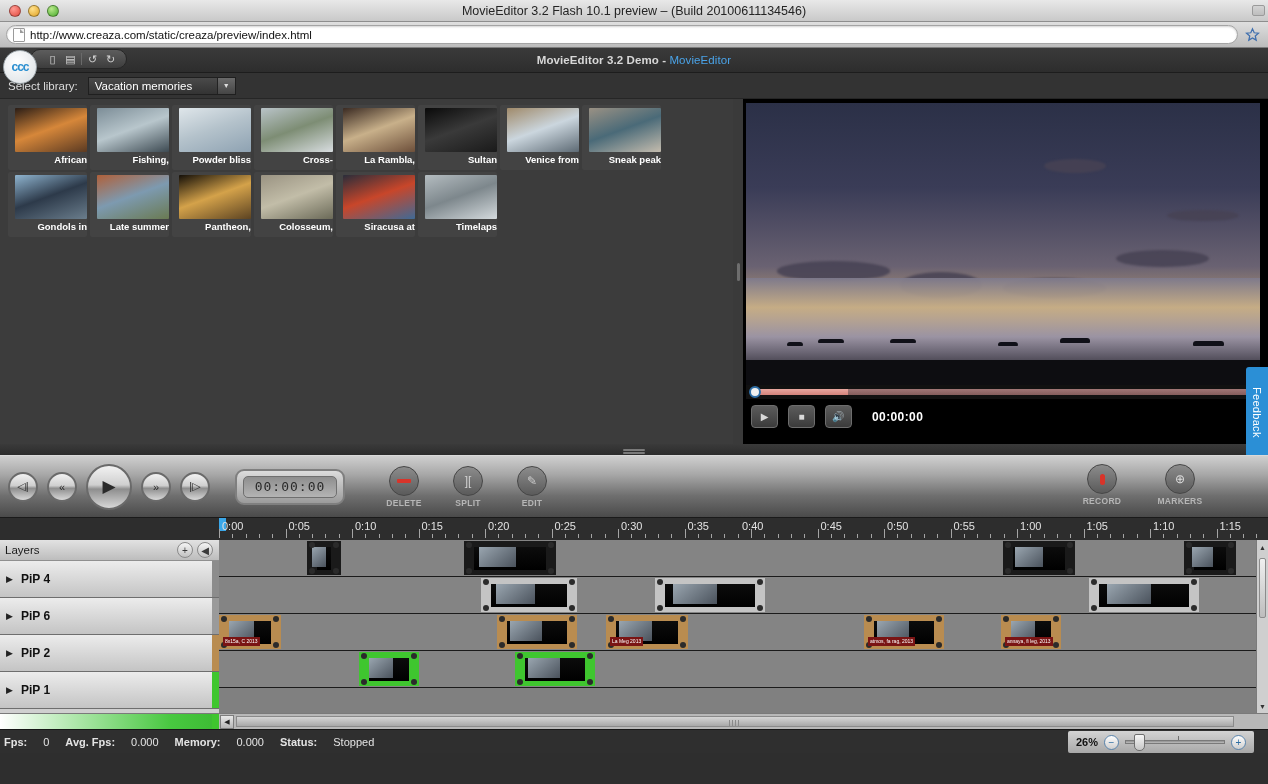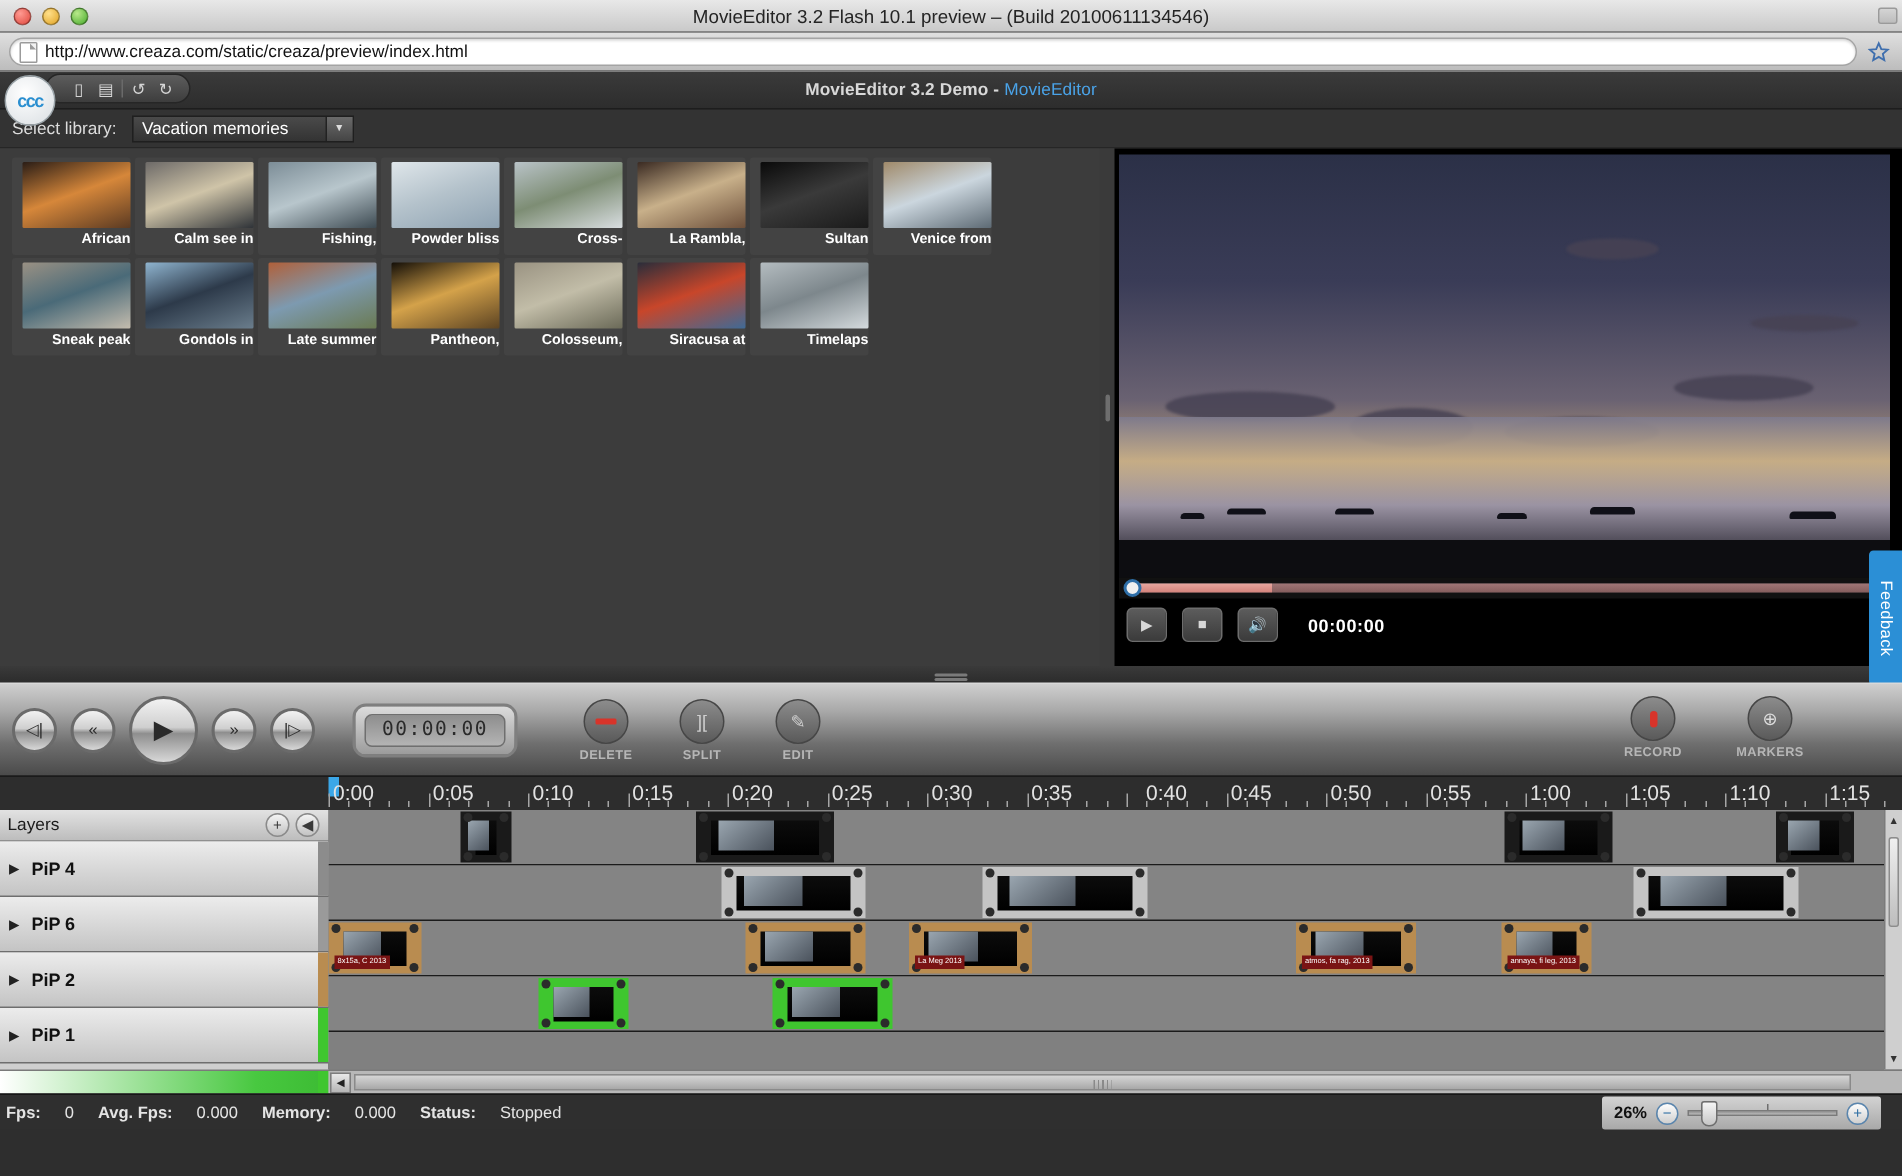--- a/index.html
+++ b/index.html
@@ -225,21 +225,21 @@
     display:flex;align-items:center;justify-content:center;
   }
   .tool .lbl{ font-size:8.5px; color:#b6b6b6; font-weight:bold; letter-spacing:.3px; }
   .right-tools{ position:absolute; right:60px; display:flex; gap:22px; top:8px; }
 
   
   .ruler{
     height:23px; background:#2d2d2d; position:relative; overflow:hidden;
     border-top:1px solid #1a1a1a;
   }
-  .ruler .lab{ position:absolute; top:2px; font-size:14px; color:#e2e2e2; }
+  .ruler .lab{ position:absolute; top:2px; font-size:11px; color:#e2e2e2; }
   .ruler .tick{ position:absolute; bottom:2px; width:1px; background:#a5a5a5; }
   .playhead-top{ position:absolute; left:219px; top:0; width:7px; height:13px;
     background:#3ba7e8; }
 
   
   .tlwrap{ display:flex; height:173px; }
   .layers{ width:219px; background:#cfcfcf; position:relative; }
   .layers-head{
     height:21px; background:linear-gradient(#e2e2e2,#bdbdbd);
     border-bottom:1px solid #8f8f8f;
@@ -367,24 +367,20 @@
       <span>Vacation memories</span>
       <span class="arrow">▼</span>
     </div>
   </div>
 
   <div class="mid">
     <div class="library" id="media-grid">
         <div class="thumb">
           <div class="img" style="background: linear-gradient(160deg, rgb(42, 29, 22) 0%, rgb(214, 135, 58) 48%, rgb(91, 58, 34) 100%);"></div>
           <div class="cap">African</div>
-        </div>
-        <div class="thumb">
-          <div class="img" style="background: linear-gradient(160deg, rgb(109, 106, 104) 0%, rgb(207, 196, 168) 48%, rgb(47, 51, 56) 100%);"></div>
-          <div class="cap">Calm see in</div>
         </div>
         <div class="thumb">
           <div class="img" style="background: linear-gradient(160deg, rgb(124, 141, 151) 0%, rgb(184, 198, 204) 48%, rgb(61, 74, 82) 100%);"></div>
           <div class="cap">Fishing,</div>
         </div>
         <div class="thumb">
           <div class="img" style="background: linear-gradient(160deg, rgb(223, 230, 234) 0%, rgb(180, 194, 203) 48%, rgb(142, 162, 178) 100%);"></div>
           <div class="cap">Powder bliss</div>
         </div>
         <div class="thumb">
@@ -570,21 +566,21 @@
       <div class="tick" style="left: 631.3px; height: 4px;"></div>
       <div class="tick" style="left: 644.6px; height: 4px;"></div>
       <div class="tick" style="left: 657.9px; height: 4px;"></div>
       <div class="tick" style="left: 671.2px; height: 4px;"></div>
       <div class="lab" style="left: 687.5px;">0:35</div>
       <div class="tick" style="left: 684.5px; height: 9px;"></div>
       <div class="tick" style="left: 697.8px; height: 4px;"></div>
       <div class="tick" style="left: 711.1px; height: 4px;"></div>
       <div class="tick" style="left: 724.4px; height: 4px;"></div>
       <div class="tick" style="left: 737.7px; height: 4px;"></div>
-      <div class="lab" style="left: 764px;">0:40</div>
+      <div class="lab" style="left: 742px;">0:40</div>
       <div class="tick" style="left: 751px; height: 9px;"></div>
       <div class="tick" style="left: 764.3px; height: 4px;"></div>
       <div class="tick" style="left: 777.6px; height: 4px;"></div>
       <div class="tick" style="left: 790.9px; height: 4px;"></div>
       <div class="tick" style="left: 804.2px; height: 4px;"></div>
       <div class="lab" style="left: 820.5px;">0:45</div>
       <div class="tick" style="left: 817.5px; height: 9px;"></div>
       <div class="tick" style="left: 830.8px; height: 4px;"></div>
       <div class="tick" style="left: 844.1px; height: 4px;"></div>
       <div class="tick" style="left: 857.4px; height: 4px;"></div>

